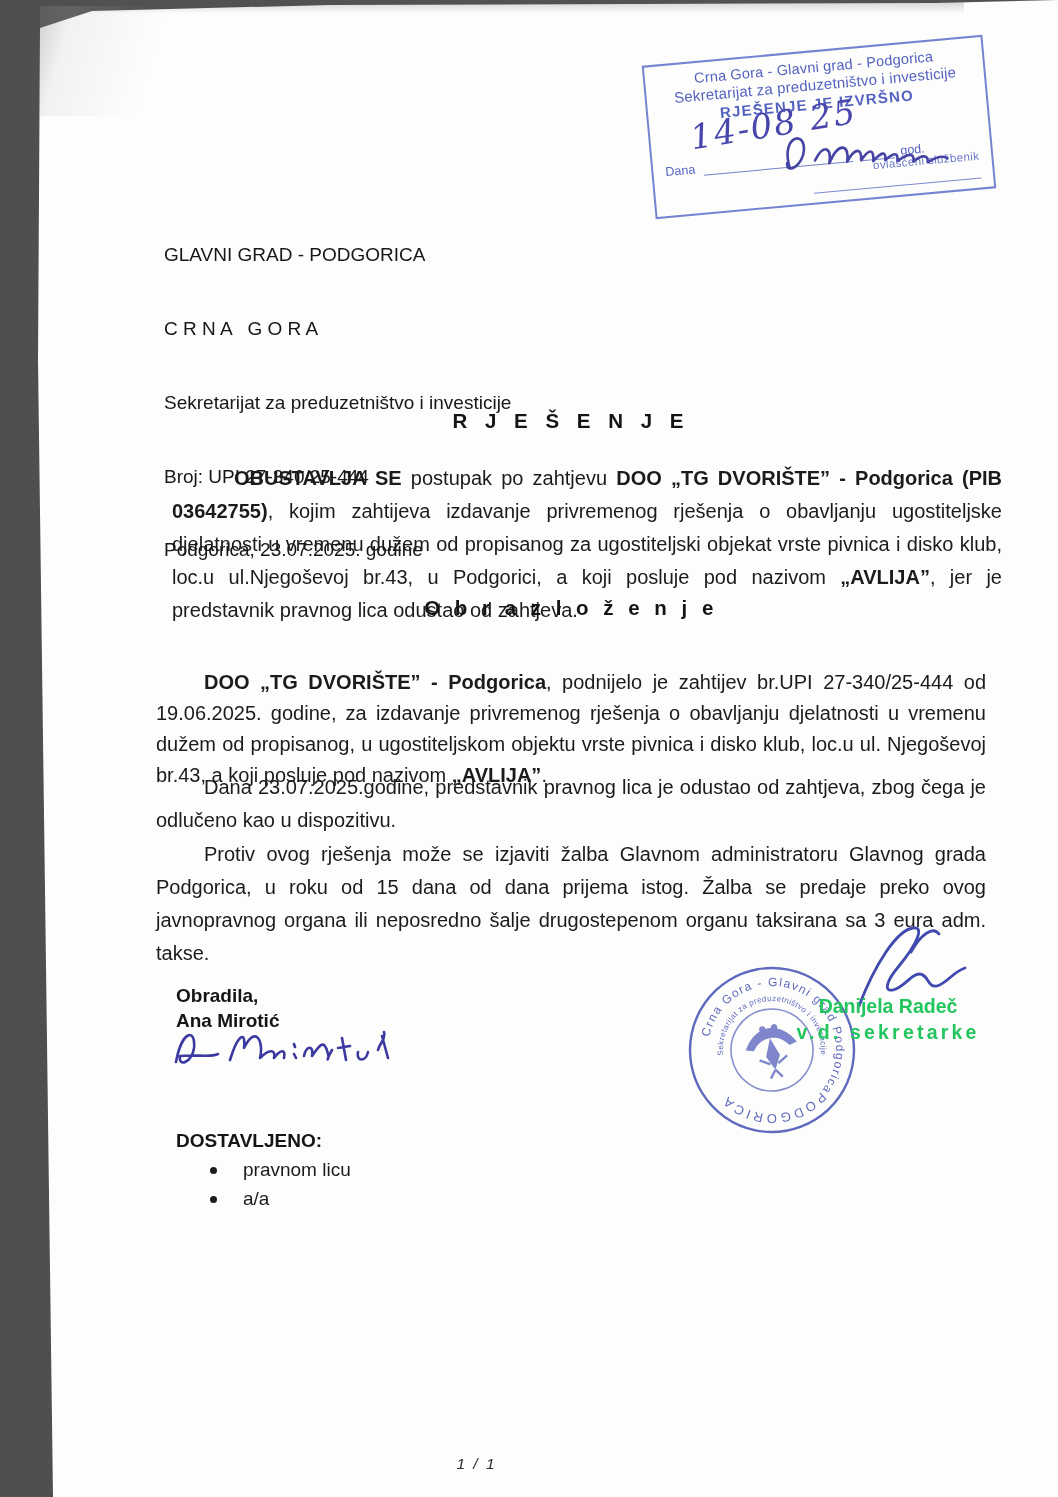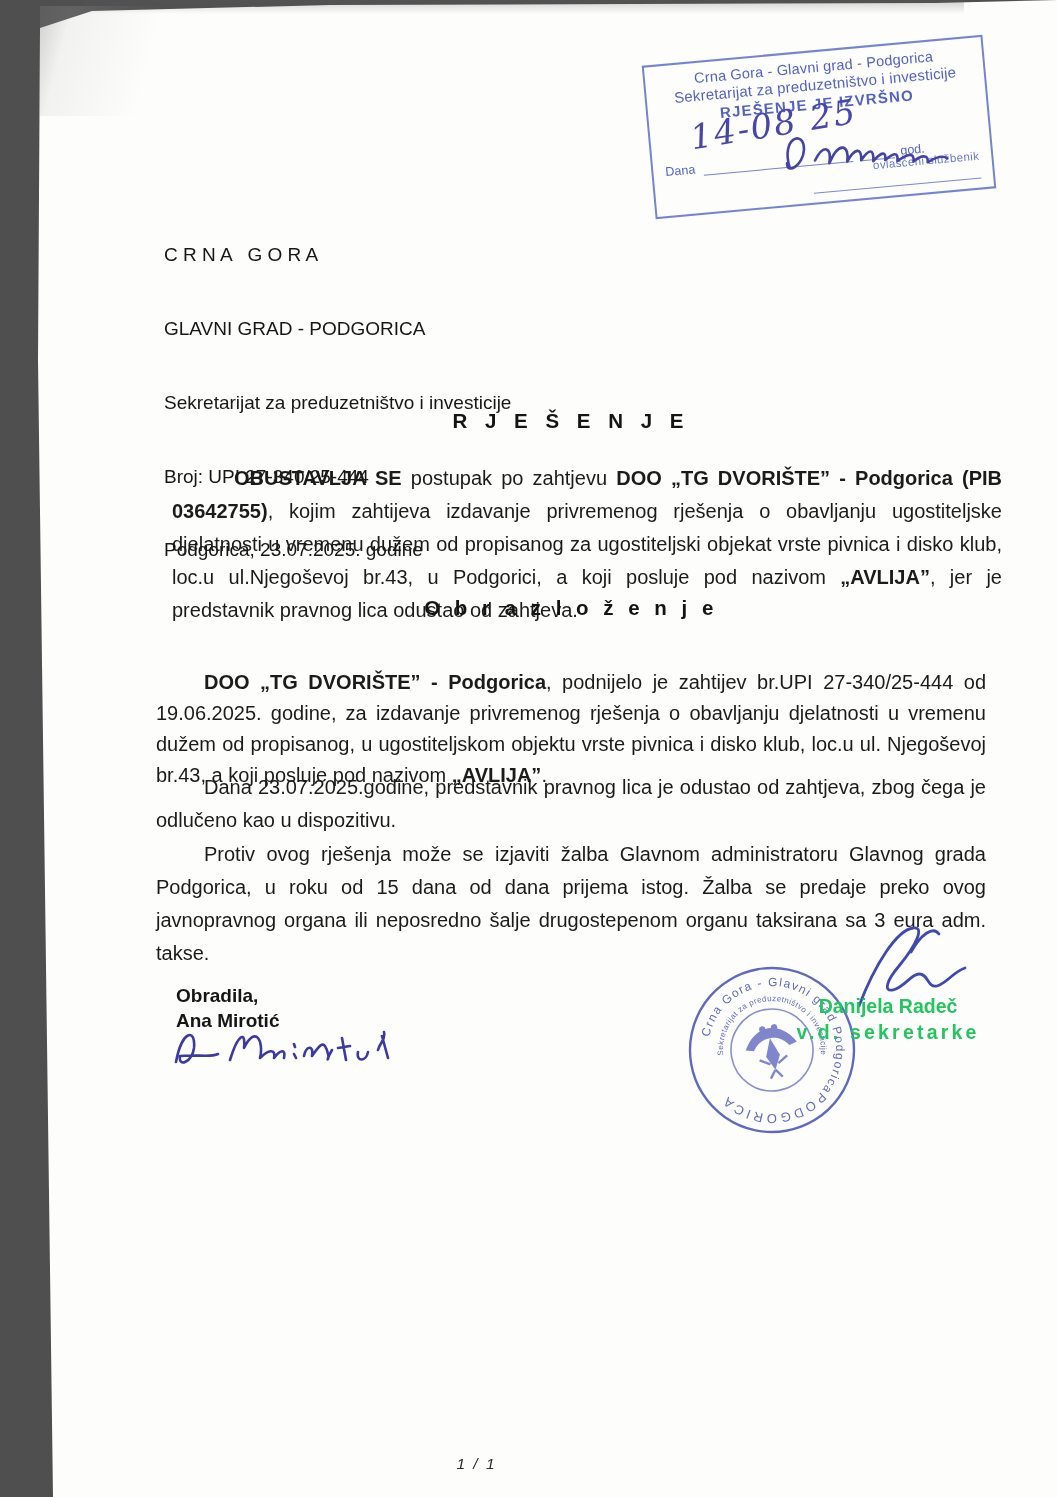--- a/index.html
+++ b/index.html
@@ -67,22 +67,22 @@
     </div>
     <div class="hand-date">14-08 25</div>
     <div class="st-officer">ovlašćeni službenik</div>
     <div class="st-sigline"></div>
     <svg class="abs" style="left:118px;top:66px;" width="210" height="76" viewBox="0 0 210 76">
       <path class="sigstroke" d="M18 46 C12 16 36 10 34 30 C32 46 14 54 16 42 M44 42 C54 26 62 30 58 46 C70 24 80 30 76 46 C84 34 92 32 90 46 C98 36 104 34 102 48 C110 40 116 38 114 48 C122 42 128 40 126 50 C136 44 144 42 142 52 C150 46 158 46 156 54 C164 50 172 48 176 52"></path>
     </svg>
   </div>
 
   <div class="abs hdr" style="left:164px;top:194px;">
+    <div>GLAVNI GRAD - PODGORICA</div>
     <div>C R N A   G O R A</div>
-    <div>GLAVNI GRAD - PODGORICA</div>
     <div>Sekretarijat za preduzetništvo i investicije</div>
     <div>Broj: UPI 27-340/25-444</div>
     <div>Podgorica, 23.07.2025. godine</div>
   </div>
 
 
   <div class="abs doc-title" style="left:156px;top:409px;width:830px;">R J E Š E N J E</div>
 
   <div class="abs body-t ind" style="left:156px;top:462px;width:830px;"><span class="b">OBUSTAVLJA SE</span><span> postupak po zahtjevu </span><span class="b">DOO „TG DVORIŠTE” - Podgorica (PIB 03642755)</span><span>, kojim zahtijeva izdavanje privremenog rješenja o obavljanju ugostiteljske djelatnosti u vremenu dužem od propisanog za ugostiteljski objekat vrste pivnica i disko klub, loc.u ul.Njegoševoj br.43, u Podgorici, a koji posluje pod nazivom </span><span class="b">„AVLIJA”</span><span>, jer je predstavnik pravnog lica odustao od zahtjeva.</span></div>
 
@@ -128,15 +128,26 @@
       <path d="M0 -12 L7 6 L0 20 L-7 6 Z"></path>
       <path d="M-14 8 L-4 14 M14 8 L4 14 M0 20 L-6 28 M0 20 L6 28" stroke="#4652b6" stroke-width="2.4" fill="none"></path>
     </g>
   </svg>
 
   <div class="abs namesblk" style="left:768px;top:995px;">
     <div class="nm">Danijela Radeč</div>
     <div class="tt">v.d. sekretarke</div>
   </div>
 
+  <div class="abs" style="left:176px;top:1130px;">
+    <div class="dost-l">DOSTAVLJENO:</div>
+    <div class="dost-item">
+      <span class="blt"></span>
+      <span>pravnom licu</span>
+    </div>
+    <div class="dost-item">
+      <span class="blt"></span>
+      <span>a/a</span>
+    </div>
+  </div>
 
   <div class="abs footer">1 / 1</div>
 </div>
 
 </body></html>

